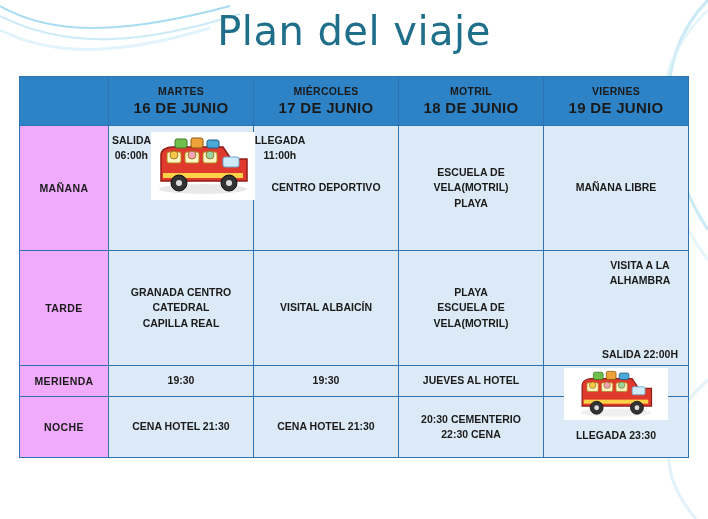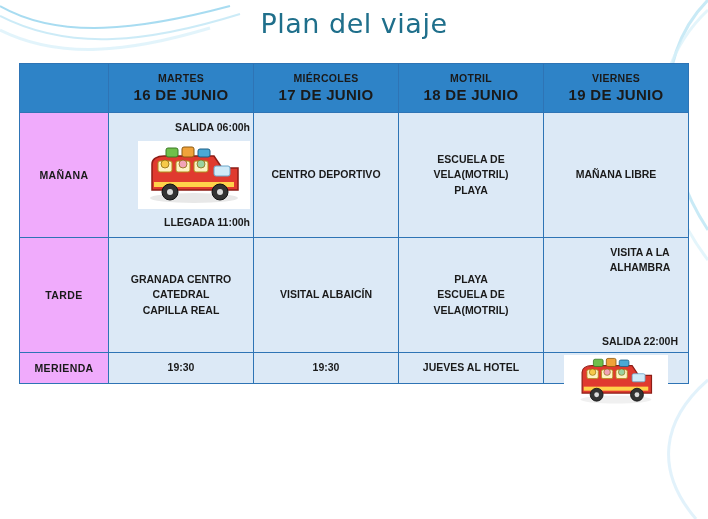--- a/index.html
+++ b/index.html
@@ -29,29 +29,29 @@
     width: 260px;
     height: 519px;
     pointer-events: none;
   }
   .title {
     position: absolute;
     top: 8px;
     left: 0;
     width: 708px;
     text-align: center;
-    font-size: 27px;
+    font-size: 40px;
     color: #1F6F8B;
     font-family: "DejaVu Sans", sans-serif;
     font-weight: 400;
     letter-spacing: 0.5px;
   }
   .table-wrap {
     position: absolute;
-    top: 63px;
+    top: 76px;
     left: 19px;
     width: 670px;
   }
   table.plan {
     border-collapse: collapse;
     width: 670px;
     table-layout: fixed;
   }
   table.plan td, table.plan th {
     border: 1px solid #2E74B5;
@@ -93,22 +93,21 @@
     line-height: 1.45;
   }
   .r-manana td.cell, .r-manana td.rowhead { height: 120px; }
   .r-comida td.cell, .r-comida td.rowhead { height: 46px; }
   .r-tarde td.cell, .r-tarde td.rowhead { height: 110px; }
   .r-merienda td.cell, .r-merienda td.rowhead { height: 26px; }
   .r-noche td.cell, .r-noche td.rowhead { height: 56px; }
 
   .cell-stack {
     display: flex;
-    flex-direction: column;
-    align-items: flex-end;
+    align-items: flex-start;
     justify-content: space-between;
     height: 112px;
   }
   .cell-stack .lbl { padding: 1px 0; }
   .bus-box {
     background: #ffffff;
     width: 112px;
     height: 68px;
     display: flex;
     align-items: center;
@@ -257,15 +256,27 @@
               <circle cx="78" cy="48" r="3" fill="#ddd"></circle>
               <rect x="24" y="4" width="12" height="9" rx="2" fill="#6fbf4a" stroke="#3c7a24" stroke-width="1"></rect>
               <rect x="40" y="3" width="12" height="10" rx="2" fill="#f0a23a" stroke="#8d5a10" stroke-width="1"></rect>
               <rect x="56" y="5" width="12" height="8" rx="2" fill="#4aa9d6" stroke="#1d5f85" stroke-width="1"></rect>
             </svg>
           </div>
         </div>
       </td>
     </tr>
 
+    <tr class="r-noche">
+      <td class="rowhead">NOCHE</td>
+      <td class="cell">CENA HOTEL 21:30</td>
+      <td class="cell">CENA HOTEL 21:30</td>
+      <td class="cell">
+        <div style="white-space: pre-line;">20:30 CEMENTERIO
+22:30 CENA</div>
+      </td>
+      <td class="cell">
+        <div style="padding-top:18px;">LLEGADA 23:30</div>
+      </td>
+    </tr>
   </tbody>
 </table>
 </div>
 
 </body></html>

